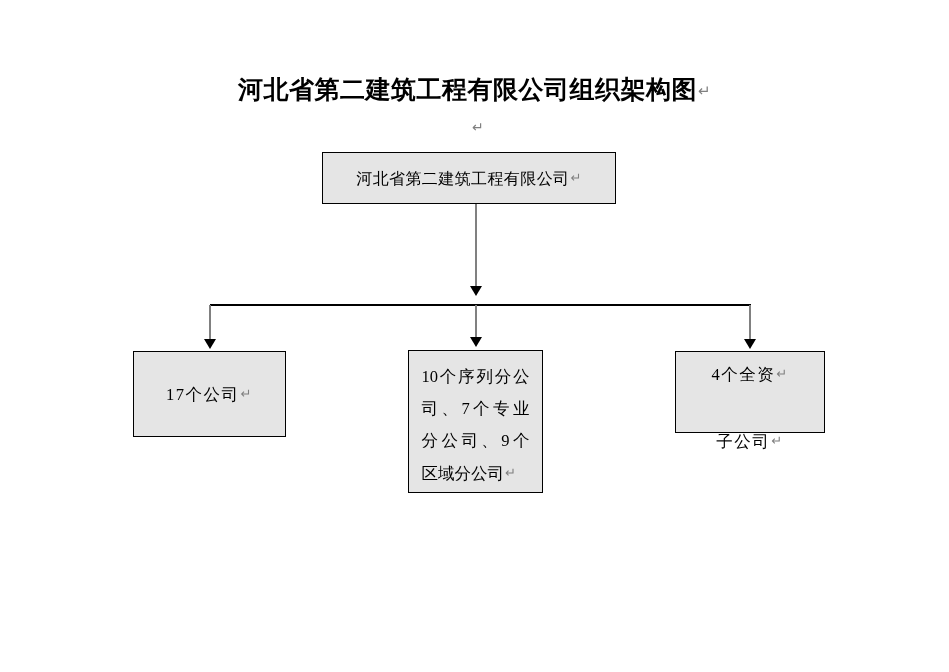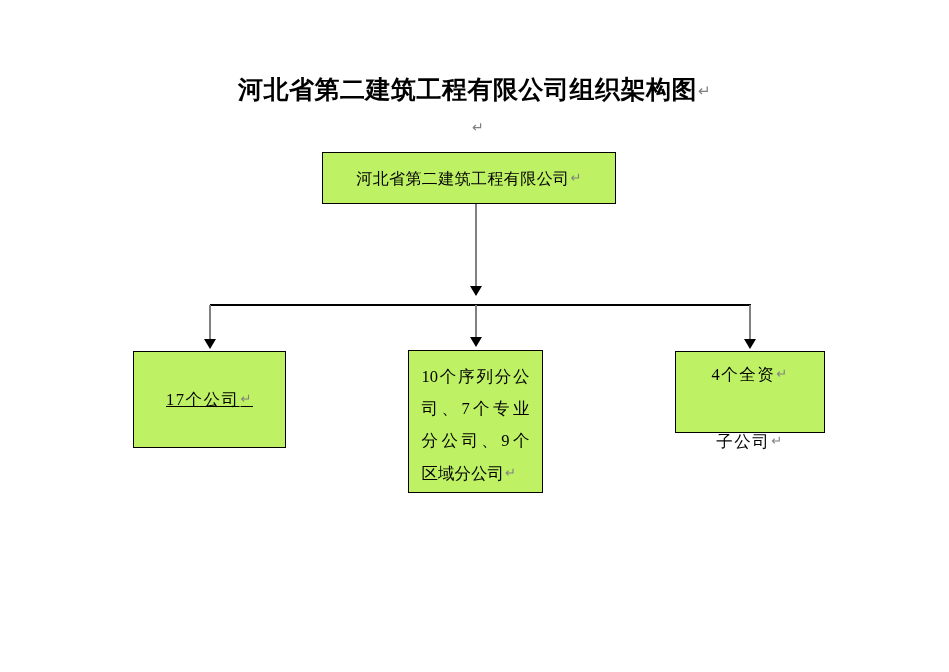--- a/index.html
+++ b/index.html
@@ -52,21 +52,21 @@
     font-family: "Liberation Sans", sans-serif;
     font-size: 14px;
     line-height: 18px;
   }
 
   
   .node {
     position: absolute;
     box-sizing: border-box;
     border: 1.6px solid #000000;
-    background: #bef264;
+    background: #e5e5e5;
     display: flex;
     flex-direction: column;
     justify-content: center;
     align-items: center;
   }
   .node-line {
     font-size: 16px;
     line-height: 29px;
     white-space: nowrap;
     text-align: center;
@@ -83,22 +83,21 @@
     font-family: "Liberation Sans", sans-serif;
     font-size: 16px;
     letter-spacing: 0.4px;
   }
 
   
   #node-departments {
     left: 133px;
     top: 351px;
     width: 153px;
-    height: 97px;
-    text-decoration: underline;
+    height: 86px;
   }
   #node-departments .node-line {
     letter-spacing: 1.5px;
     font-size: 16.5px;
     line-height: 34px;
   }
 
   
   #node-branches {
     left: 408px;

